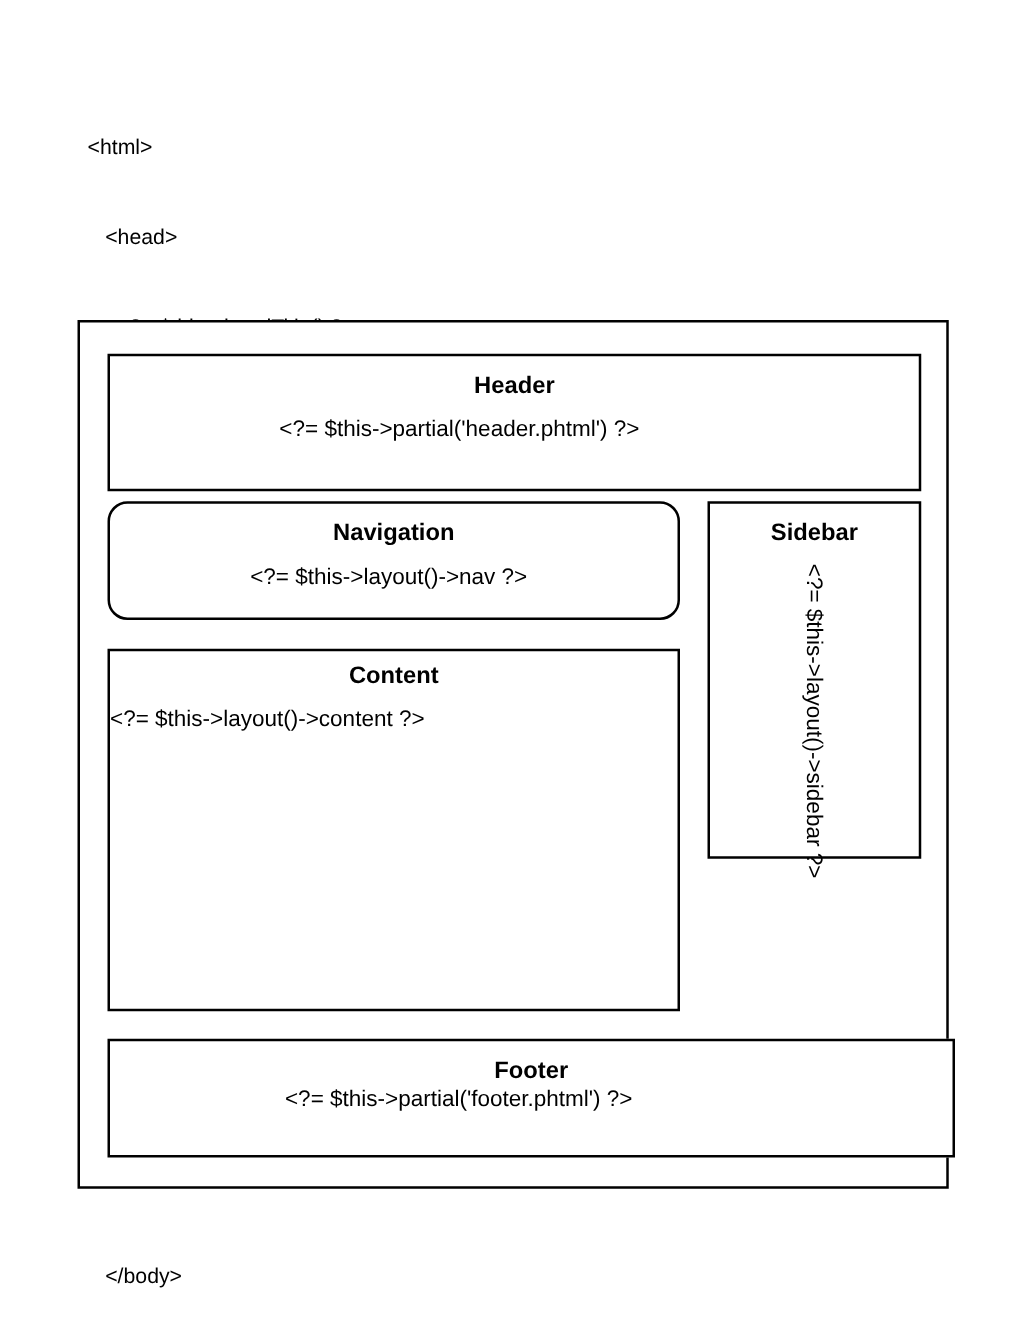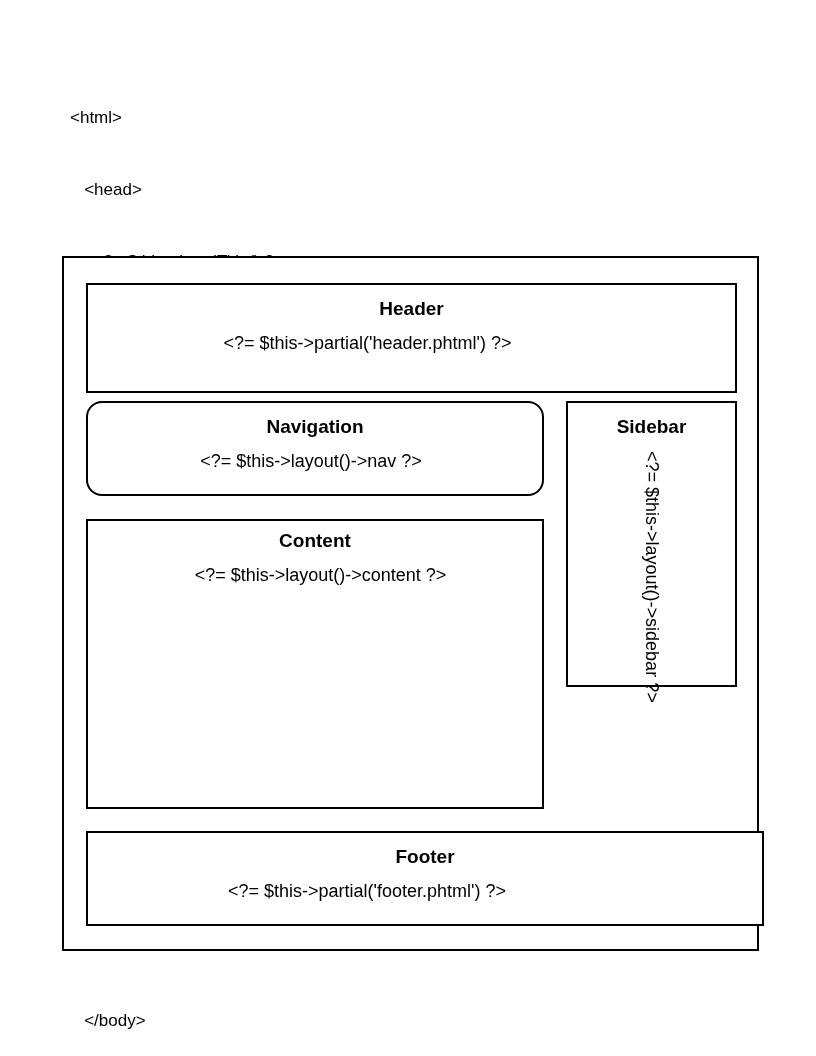--- a/index.html
+++ b/index.html
@@ -94,21 +94,21 @@
   #region-navigation .region-code  { margin-top: 12px; text-align: center; padding-right: 8px;}
 
   
   #region-content {
     left: 22px;
     top: 261px;
     width: 458px;
     height: 290px;
   }
   #region-content .region-title { margin-top: 9px; }
-  #region-content .region-code  { margin-top: 12px; text-align: center; padding-right: 8px; padding-left: 19px;}
+  #region-content .region-code  { margin-top: 12px; padding-right: 8px;}
 
   
   #region-sidebar {
     left: 502px;
     top: 143px;
     width: 171px;
     height: 286px;
   }
   #region-sidebar .region-title { margin-top: 13px; }
   .sidebar-code-wrap {
@@ -131,21 +131,21 @@
   }
 
   
   #region-footer {
     left: 22px;
     top: 573px;
     width: 678px;
     height: 95px;
   }
   #region-footer .region-title { margin-top: 13px; }
-  #region-footer .region-code  { margin-top: 12px; text-align: center; padding-right: 116px; }
+  #region-footer .region-code  { margin-top: 0; text-align: center; padding-right: 116px; }
 </style>
 </head>
 <body>
 
 <div id="top-code" class="code-block">
   <span class="code-line">&lt;html&gt;</span>
   <span class="code-line">   &lt;head&gt;</span>
   <span class="code-line">     &lt;?= $this-&gt;headTitle() ?&gt;</span>
   <span class="code-line">     &lt;?= $this-&gt;headScript() ?&gt;</span>
   <span class="code-line">     &lt;?= $this-&gt;headStylesheet() ?&gt;</span>

